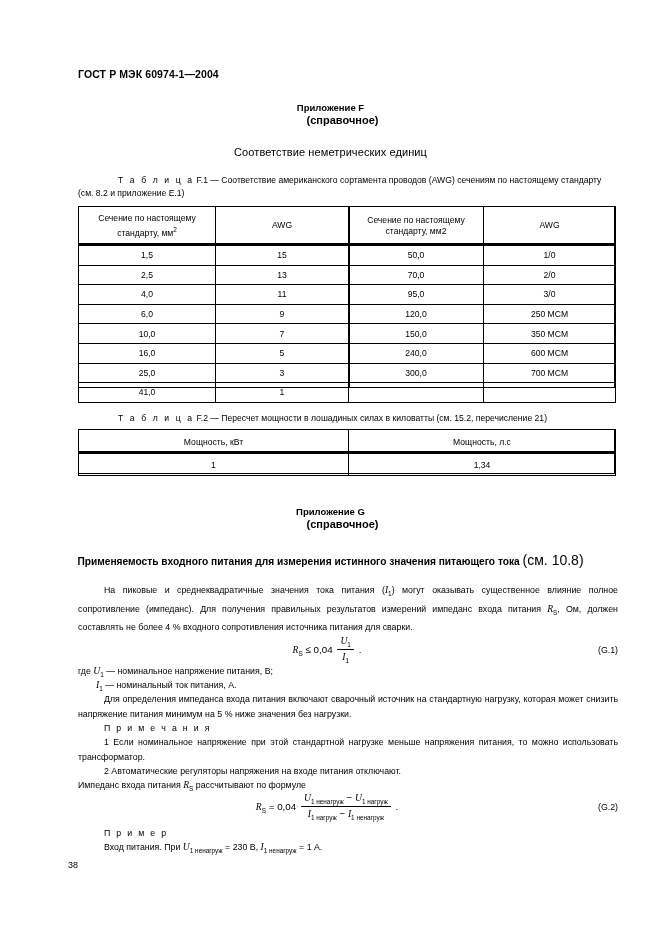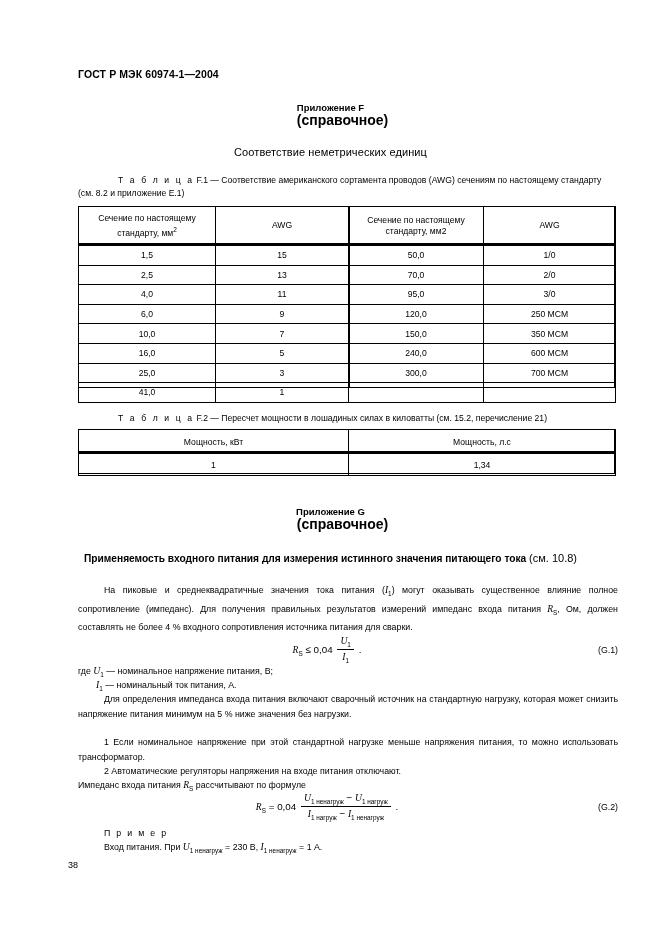--- a/index.html
+++ b/index.html
@@ -38,21 +38,21 @@
     left: 0;
     width: 661px;
     text-align: center;
   }
   .annex-name {
     font-size: 9.5px;
     font-weight: bold;
     line-height: 13px;
   }
   .annex-kind {
-    font-size: 14px;
+    font-size: 11px;
     font-weight: bold;
     line-height: 13px;
     padding-left: 24px;
   }
   .annex-title {
     position: absolute;
     left: 0;
     width: 661px;
     text-align: center;
     font-size: 11px;
@@ -62,21 +62,21 @@
   .annex-title-g {
     position: absolute;
     left: 0;
     width: 661px;
     text-align: center;
     font-size: 10.2px;
     font-weight: bold;
   }
   .annex-title-g .ref {
     font-weight: normal;
-    font-size: 11px;
+    font-size: 14px;
     margin-top: 28px;
   }
 
   
   .tbl-caption {
     position: absolute;
     left: 78px;
     width: 540px;
     font-size: 8.6px;
     line-height: 12.5px;
@@ -355,20 +355,23 @@
   </div>
   <div class="para nojust" style="top:678px;">
     <span class="ind" style="width:18px"></span><span class="var"><span>I</span><span class="vsub">1</span></span>
     <span>— номинальный ток питания, А.</span>
   </div>
 
   <div class="para" style="top:692px;">
     <span class="ind"></span><span>Для определения импеданса входа питания включают сварочный источник на стандартную нагрузку, которая может снизить напряжение питания минимум на 5 % ниже значения без нагрузки.</span>
   </div>
 
+  <div class="para nojust" style="top:721px;">
+    <span class="ind"></span><span class="notes-head">П р и м е ч а н и я</span>
+  </div>
   <div class="para" style="top:735px;">
     <span class="ind"></span><span>1  Если номинальное напряжение при этой стандартной нагрузке меньше напряжения питания, то можно использовать трансформатор.</span>
   </div>
   <div class="para nojust" style="top:764px;">
     <span class="ind"></span><span>2  Автоматические регуляторы напряжения на входе питания отключают.</span>
   </div>
   <div class="para nojust" style="top:778px;">
     <span>Импеданс входа питания </span><span class="rs">R<span class="vsub">S</span></span><span> рассчитывают по формуле</span>
   </div>
 

